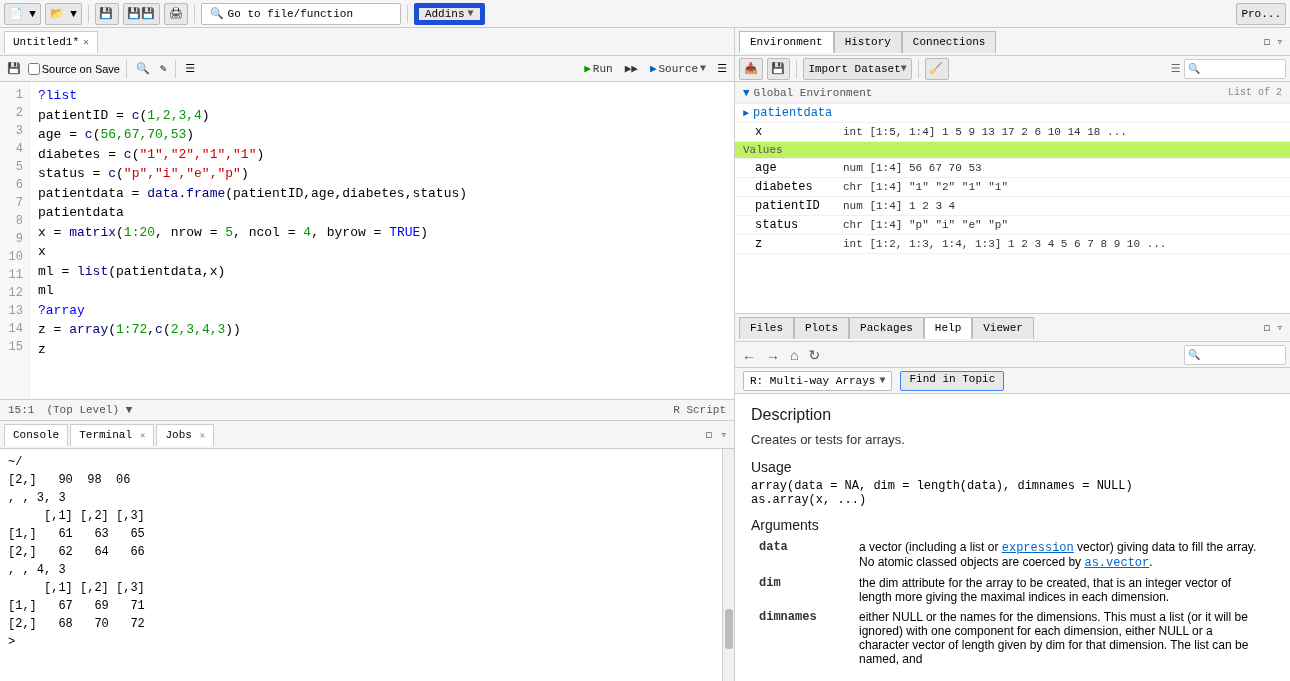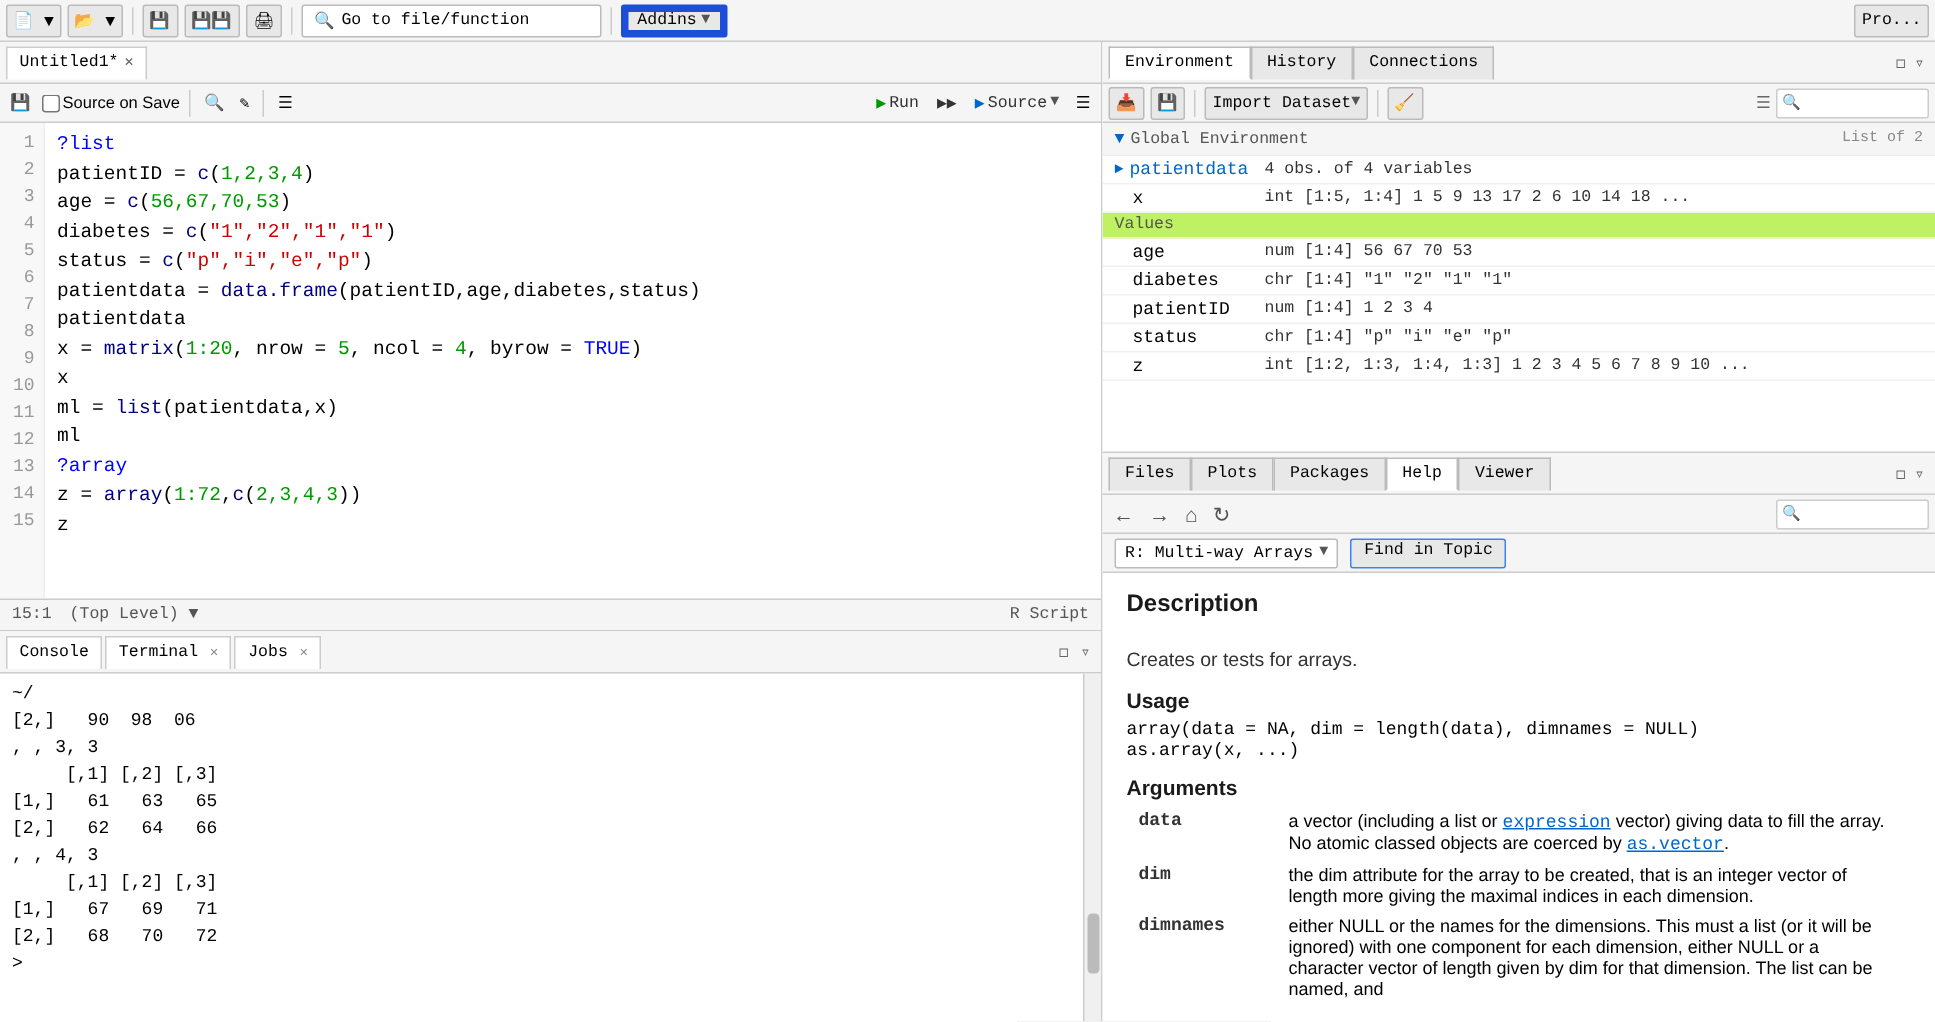--- a/index.html
+++ b/index.html
@@ -194,23 +194,23 @@
       background: white; padding: 1px 6px; height: 20px; cursor: pointer; gap: 4px;
     }
     .find-in-topic-btn {
       background: #e8e8e8; border: 1px solid #3b82f6; border-radius: 2px;
       padding: 1px 8px; cursor: pointer; font-size: 11px; height: 20px;
     }
 
     .help-content {
       flex: 1; overflow-y: auto; padding: 12px 16px; font-family: Arial, sans-serif; font-size: 13px;
     }
-    .help-title { font-size: 16px; font-weight: bold; color: #1a1a1a; margin-bottom: 20px; }
+    .help-title { font-size: 16px; font-weight: normal; color: #1a1a1a; margin-bottom: 8px; }
     .help-subtitle { font-size: 13px; color: #333; margin-bottom: 12px; }
-    .help-section-title { font-size: 14px; font-weight: bold; color: #1a1a1a; margin: 10px 0 4px; }
+    .help-section-title { font-size: 14px; font-weight: normal; color: #1a1a1a; margin: 10px 0 4px; }
     .help-code { font-family: 'Courier New', monospace; font-size: 12px; color: #000; }
     .help-link { color: #0066cc; text-decoration: underline; cursor: pointer; font-family: 'Courier New', monospace; font-size: 12px; }
     .help-table { width: 100%; border-collapse: collapse; }
     .help-table td { padding: 3px 8px; vertical-align: top; font-size: 12px; }
     .help-table td:first-child { width: 100px; font-family: 'Courier New', monospace; font-weight: bold; color: #333; }
 
     .maximize-btn { background: none; border: none; cursor: pointer; font-size: 11px; color: #666; padding: 0 3px; }
 
     .chevron { font-size: 10px; color: #555; }
     .panel-tab-close { font-size: 9px; color: #888; cursor: pointer; margin-left: 4px; }
@@ -417,21 +417,20 @@
         <span style="color:#888;font-size:10px;">List of 2</span>
       </div>
 
       <div class="env-content">
 
         <div class="env-item">
           <div class="env-name">
             <span class="expand-triangle">►</span>
             <span style="color:#0066cc;">patientdata</span>
           </div>
-          <div class="env-value">4 obs. of 4 variables</div>
         </div>
 
         <div class="env-item">
           <div class="env-name">
             <span style="margin-left:12px;">x</span>
           </div>
           <div class="env-value">int [1:5, 1:4]  1  5  9 13 17  2  6 10 14 18 ...</div>
         </div>
 
         <div class="env-item section">

